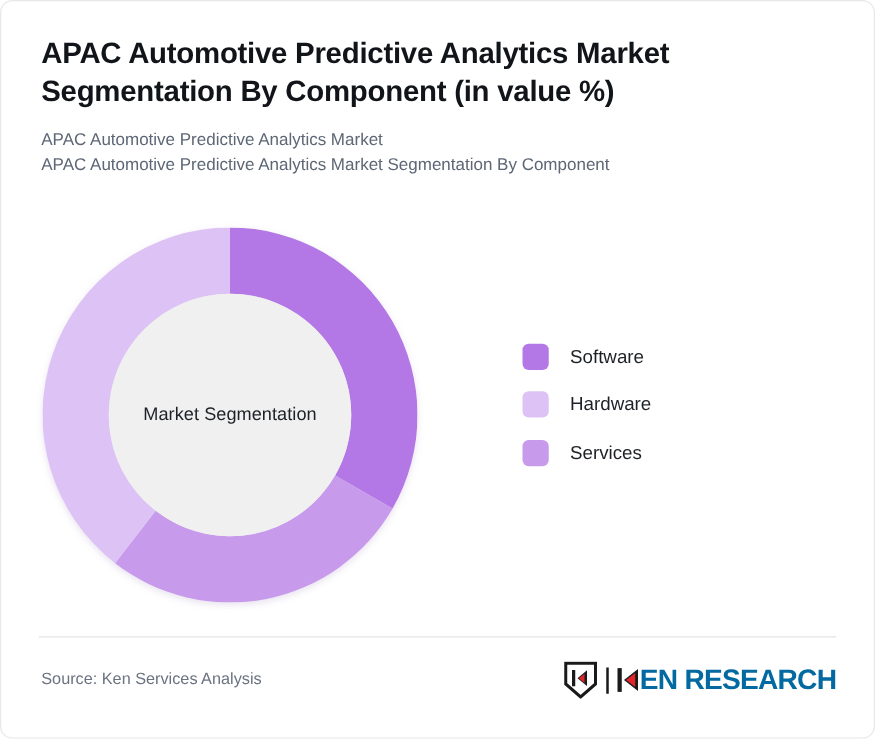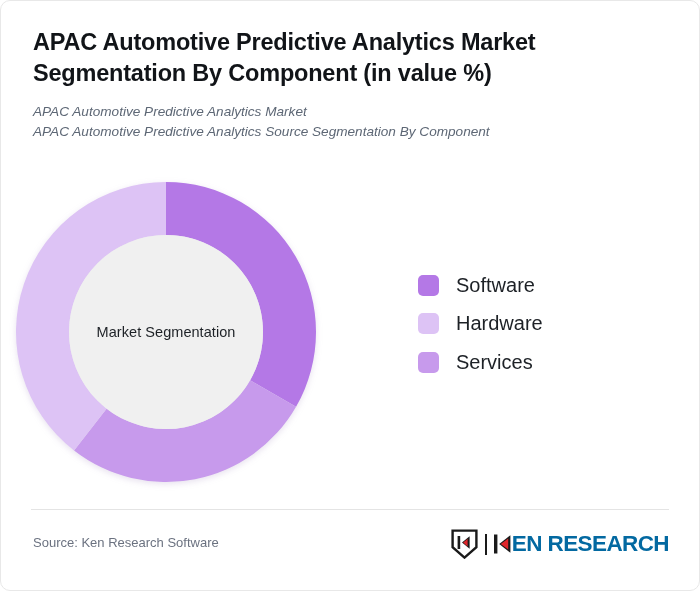--- a/index.html
+++ b/index.html
@@ -36,40 +36,39 @@
     margin: 0;
     font-size: 23.5px;
     line-height: 31px;
     font-weight: bold;
     color: #111418;
     letter-spacing: -0.2px;
     max-width: 560px;
   }
   .subtitle-block {
     margin-top: 13px;
-    font-style: italic;
   }
   .subtitle-line {
     font-size: 13.6px;
     line-height: 19.5px;
     color: #5d6775;
   }
 
   
   .chart-area {
     position: absolute;
     left: 0;
     top: 166px;
     width: 700px;
     height: 330px;
   }
 
   .donut-wrap {
     position: absolute;
-    left: 15px;
+    left: 33px;
     top: 15px;
     width: 300px;
     height: 300px;
     text-align: center;
   }
   .donut-svg {
     display: block;
     width: 300px;
     height: 300px;
     filter: drop-shadow(0 2px 3px rgba(120, 90, 160, 0.18));
@@ -104,21 +103,21 @@
     margin-bottom: 18.5px;
   }
   .legend-swatch {
     width: 21px;
     height: 21px;
     border-radius: 5px;
     flex: 0 0 auto;
   }
   .legend-label {
     margin-left: 17px;
-    font-size: 20px;
+    font-size: 15px;
     color: #1d2126;
     white-space: nowrap;
   }
 
   
   .divider {
     position: absolute;
     left: 30px;
     right: 30px;
     top: 508px;
@@ -178,21 +177,21 @@
 </style>
 </head>
 <body>
 
 <div class="card">
 
   <div class="header">
     <h1 class="chart-title">APAC Automotive Predictive Analytics Market Segmentation By Component (in value %)</h1>
     <div class="subtitle-block">
       <div class="subtitle-line">APAC Automotive Predictive Analytics Market</div>
-      <div class="subtitle-line">APAC Automotive Predictive Analytics Source Segmentation By Component</div>
+      <div class="subtitle-line">APAC Automotive Predictive Analytics Market Segmentation By Component</div>
     </div>
   </div>
 
   <div class="chart-area">
 
     <div class="donut-wrap">
       <svg class="donut-svg" viewBox="0 0 300 300">
         <g>
           <path id="slice-0" d="M 150 0 A 150 150 0 0 1 280.0606051746735 224.72776580092358 L 234.10585801295554 198.32395521793057 A 97 97 0 0 0 150 53 Z" fill="#b478e6"></path>
           <path id="slice-1" d="M 280.0606051746735 224.72776580092358 A 150 150 0 0 1 58.063941952053554 268.52325185635357 L 90.5480157956613 226.64503620044198 A 97 97 0 0 0 234.10585801295554 198.32395521793057 Z" fill="#c79aec"></path>
@@ -218,21 +217,21 @@
         <span class="legend-swatch" id="sw-1" style="background: rgb(199, 154, 236);"></span>
         <span class="legend-label">Services</span>
       </div>
     </div>
 
   </div>
 
   <div class="divider"></div>
 
   <div class="footer">
-    <div class="source-text">Source: Ken Research Software</div>
+    <div class="source-text">Source: Ken Services Analysis</div>
 
     <div class="brand">
       <svg class="brand-mark" viewBox="0 0 27 30">
         <path d="M1.6 1.6 H25.4 V18.2 L13.5 28.6 L1.6 18.2 Z" fill="none" stroke="#1a1a1a" stroke-width="2.4"></path>
         <rect x="6.6" y="7" width="2.6" height="13" fill="#1a1a1a"></rect>
         <path d="M11 13.5 L18.6 7.2 L18.6 19.8 Z" fill="#1a1a1a"></path>
         <path d="M12.1 13.6 L16.6 10.0 L16.6 17.4 Z" fill="#e0262b"></path>
       </svg>
 
       <span class="brand-sep"></span>

